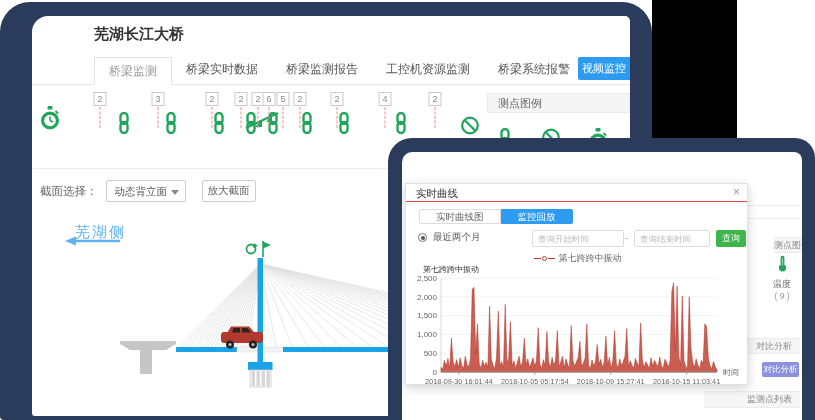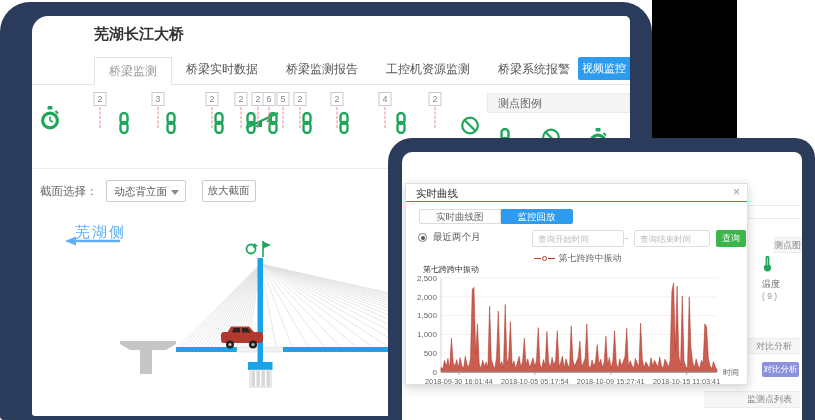--- a/index.html
+++ b/index.html
@@ -50,21 +50,21 @@
   
   .front-frame { position:absolute; left:388px; top:138px; width:427px; height:282px;
     background:#2b3b5c; border-radius:24px 20px 0 0; }
   .front-win { position:absolute; left:14px; top:14px; width:400px; height:268px;
     background:#fff; border-radius:10px 8px 0 0; overflow:hidden; }
 
   .sb-line { position:absolute; left:344px; width:54px; height:0; border-top:1px solid #ececec; }
   .sb-band { position:absolute; height:16px; background:#f6f6f6; border-top:1px solid #ececec;
     border-bottom:1px solid #ececec; font-size:9px; color:#888; line-height:15px;
     overflow:hidden; white-space:nowrap; text-align:right; padding-right:8px; }
-  .sb-temp { position:absolute; left:360px; top:103px; width:40px; text-align:left; }
+  .sb-temp { position:absolute; left:360px; top:103px; width:40px; text-align:center; }
   .sb-temp .t-label { display:block; font-size:9px; color:#666; margin-top:2px; }
   .sb-temp .t-count { display:block; font-size:8.5px; color:#999; }
   .sb-btn { position:absolute; left:360px; top:210px; width:37px; height:15px; background:#8a92de;
     color:#fff; border:none; border-radius:2px; font-size:8.5px; cursor:pointer; font-family:inherit; }
 
   .dialog { position:absolute; left:3px; top:31px; width:343px; height:202px; background:#fff;
     border:1px solid #e0e0e0; box-shadow:0 3px 10px rgba(0,0,0,.18); }
   .dlg-header { position:relative; height:18px; border-bottom:1px solid #ef4444;padding-left:32px; }
   .dlg-title { position:absolute; left:10px; top:3px; font-size:10.5px; color:#333; }
   .dlg-close { position:absolute; right:7px; top:1px; font-size:12px; color:#999; cursor:pointer; }

